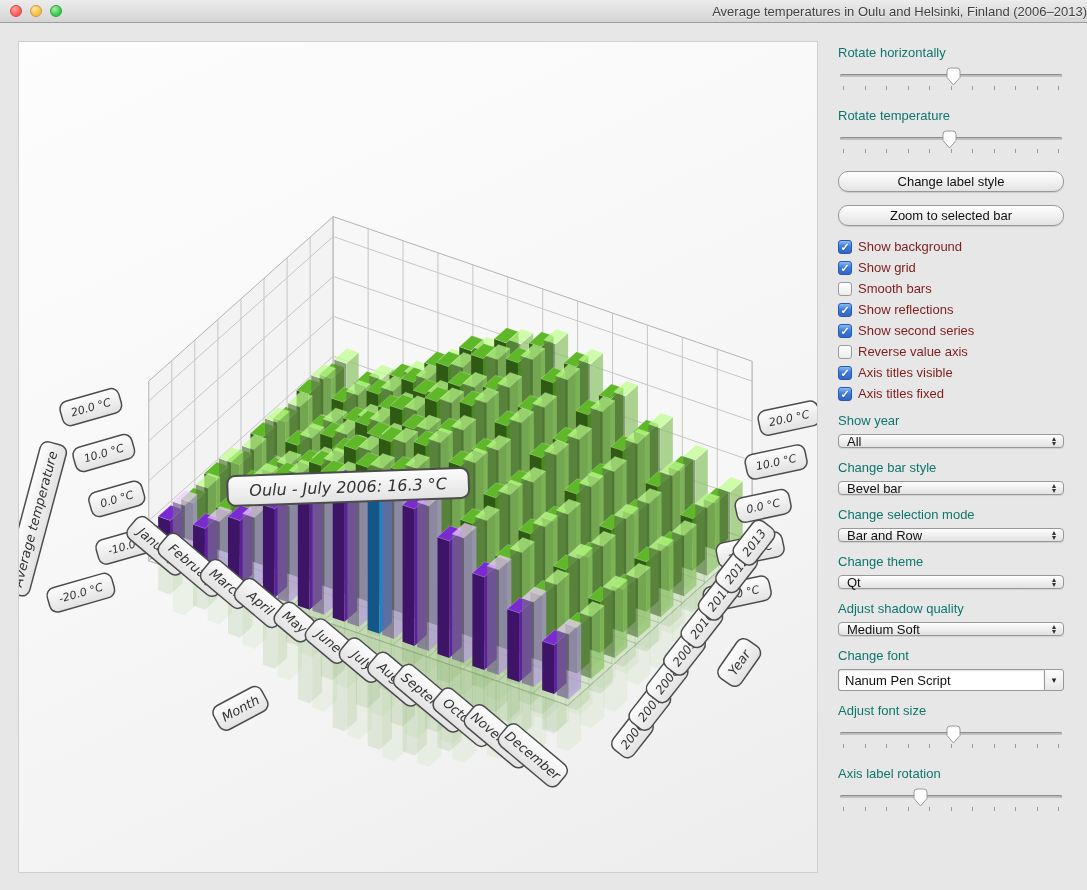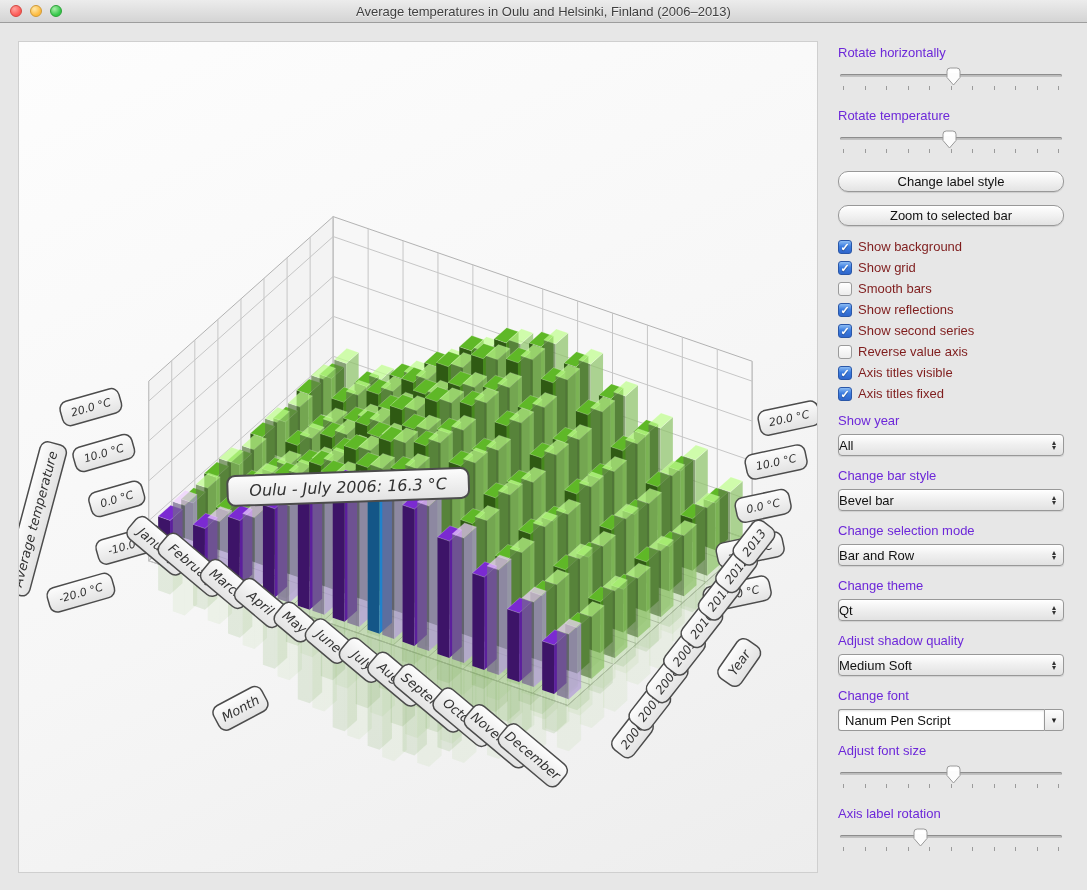--- a/index.html
+++ b/index.html
@@ -1,43 +1,43 @@
 <!DOCTYPE html>
 <html><head>
 <meta charset="utf-8">
 <style>
   *{margin:0;padding:0;box-sizing:border-box}
   html,body{width:1087px;height:890px;font-family:"Liberation Sans",sans-serif;background:#777;overflow:hidden}
   .window{width:1087px;height:890px;background:#e7e7e7;display:flex;flex-direction:column;box-shadow:0 10px 30px rgba(0,0,0,.4)}
-  .titlebar{height:23px;flex:0 0 23px;background:linear-gradient(#ececec,#d4d4d4);border-bottom:1px solid #9d9d9d;position:relative;display:flex;align-items:center;justify-content:center}
+  .titlebar{height:23px;flex:0 0 23px;background:linear-gradient(#ececec,#d4d4d4);border-bottom:1px solid #9d9d9d;position:relative;display:flex;align-items:center;justify-content:flex-end}
   .traffic{position:absolute;left:10px;top:5px;display:flex;gap:8px}
   .tl{width:12px;height:12px;border-radius:50%;display:inline-block}
   .tl.red{background:radial-gradient(circle at 35% 30%,#ffa29d,#fc5b57 65%);border:1px solid #d4453e}
   .tl.yellow{background:radial-gradient(circle at 35% 30%,#ffe8a8,#fdbb40 65%);border:1px solid #cf9935}
   .tl.green{background:radial-gradient(circle at 35% 30%,#a9eda9,#34c84a 65%);border:1px solid #2ba136}
   .title{font-size:13px;color:#3f3f3f;text-shadow:0 1px 0 rgba(255,255,255,.7)}
   .content{flex:1;display:flex;align-items:flex-start;padding:18px 23px 17px 18px;gap:20px}
   .chart-area{width:800px;height:832px;background:linear-gradient(155deg,#fdfdfd 0%,#f6f6f6 55%,#ededed 100%);border:1px solid #cfcfcf;position:relative}
   .chart-area svg{display:block;width:100%;height:100%}
   
   .panel{width:226px;padding-top:2px}
-  .ctl-label{font-size:13px;color:#6d28d9;margin:12px 0 6px}
+  .ctl-label{font-size:13px;color:#0f766e;margin:12px 0 6px}
   .panel > .ctl-label:first-child{margin-top:2px}
   .mac-button{display:block;width:100%;height:21px;border-radius:10px;border:1px solid #989898;background:linear-gradient(#ffffff,#f2f2f2 48%,#e3e3e3);box-shadow:0 1px 1px rgba(0,0,0,.12), inset 0 1px 0 #fff;font:13px "Liberation Sans",sans-serif;color:#111;margin:0 0 13px;text-align:center}
   .mac-slider{position:relative;height:26px;margin:2px 2px 16px}
   .mac-slider .track{position:absolute;top:8px;left:0;right:0;height:3px;background:#c2c2c2;border-radius:2px;box-shadow:inset 0 1px 1px rgba(0,0,0,.3)}
   .mac-slider .ticks{position:absolute;top:20px;left:3px;right:3px;display:flex;justify-content:space-between}
   .mac-slider .ticks span{width:1px;height:4px;background:#9b9b9b}
   .mac-slider svg.handle{position:absolute;top:1px}
   .cb-row{display:flex;align-items:center;gap:6px;height:15px;margin:0 0 6px}
   .cb{width:14px;height:14px;border-radius:3px;flex:0 0 14px;text-align:center;font-size:11px;line-height:13px;font-weight:bold}
   .cb.on{background:linear-gradient(#8cbcf4,#3c7de0 45%,#2f66cc);border:1px solid #2a57a8;color:#fff;text-shadow:0 1px 1px rgba(0,0,0,.35)}
   .cb.off{background:linear-gradient(#ffffff,#ececec);border:1px solid #9a9a9a}
   .cb-label{font-size:13px;color:#7f1d1d}
-  .mac-select{height:22px;border:1px solid #989898;border-radius:4px;background:linear-gradient(#ffffff,#efefef 50%,#e2e2e2);box-shadow:0 1px 1px rgba(0,0,0,.1), inset 0 1px 0 #fff;display:flex;align-items:center;font-size:13px;color:#111;margin-bottom:2px}
+  .mac-select{height:14px;border:1px solid #989898;border-radius:4px;background:linear-gradient(#ffffff,#efefef 50%,#e2e2e2);box-shadow:0 1px 1px rgba(0,0,0,.1), inset 0 1px 0 #fff;display:flex;align-items:center;padding-left:8px;font-size:13px;color:#111;margin-bottom:2px}
   .mac-select .val{flex:1}
   .mac-select .arrows{width:18px;display:flex;flex-direction:column;align-items:center;justify-content:center;font-size:8px;line-height:5px;color:#333}
   .combo{display:flex;height:22px;margin-bottom:12px}
   .combo .field{flex:1;border:1px solid #989898;border-right:none;background:#fff;border-radius:3px 0 0 3px;font-size:13px;color:#111;display:flex;align-items:center;padding:0 6px;box-shadow:inset 0 1px 2px rgba(0,0,0,.12)}
   .combo .btn{width:20px;border:1px solid #989898;background:linear-gradient(#fdfdfd,#e6e6e6);border-radius:0 3px 3px 0;display:flex;align-items:center;justify-content:center;font-size:9px;color:#222}
 </style>
 </head>
 <body>
 
 <div class="window">

